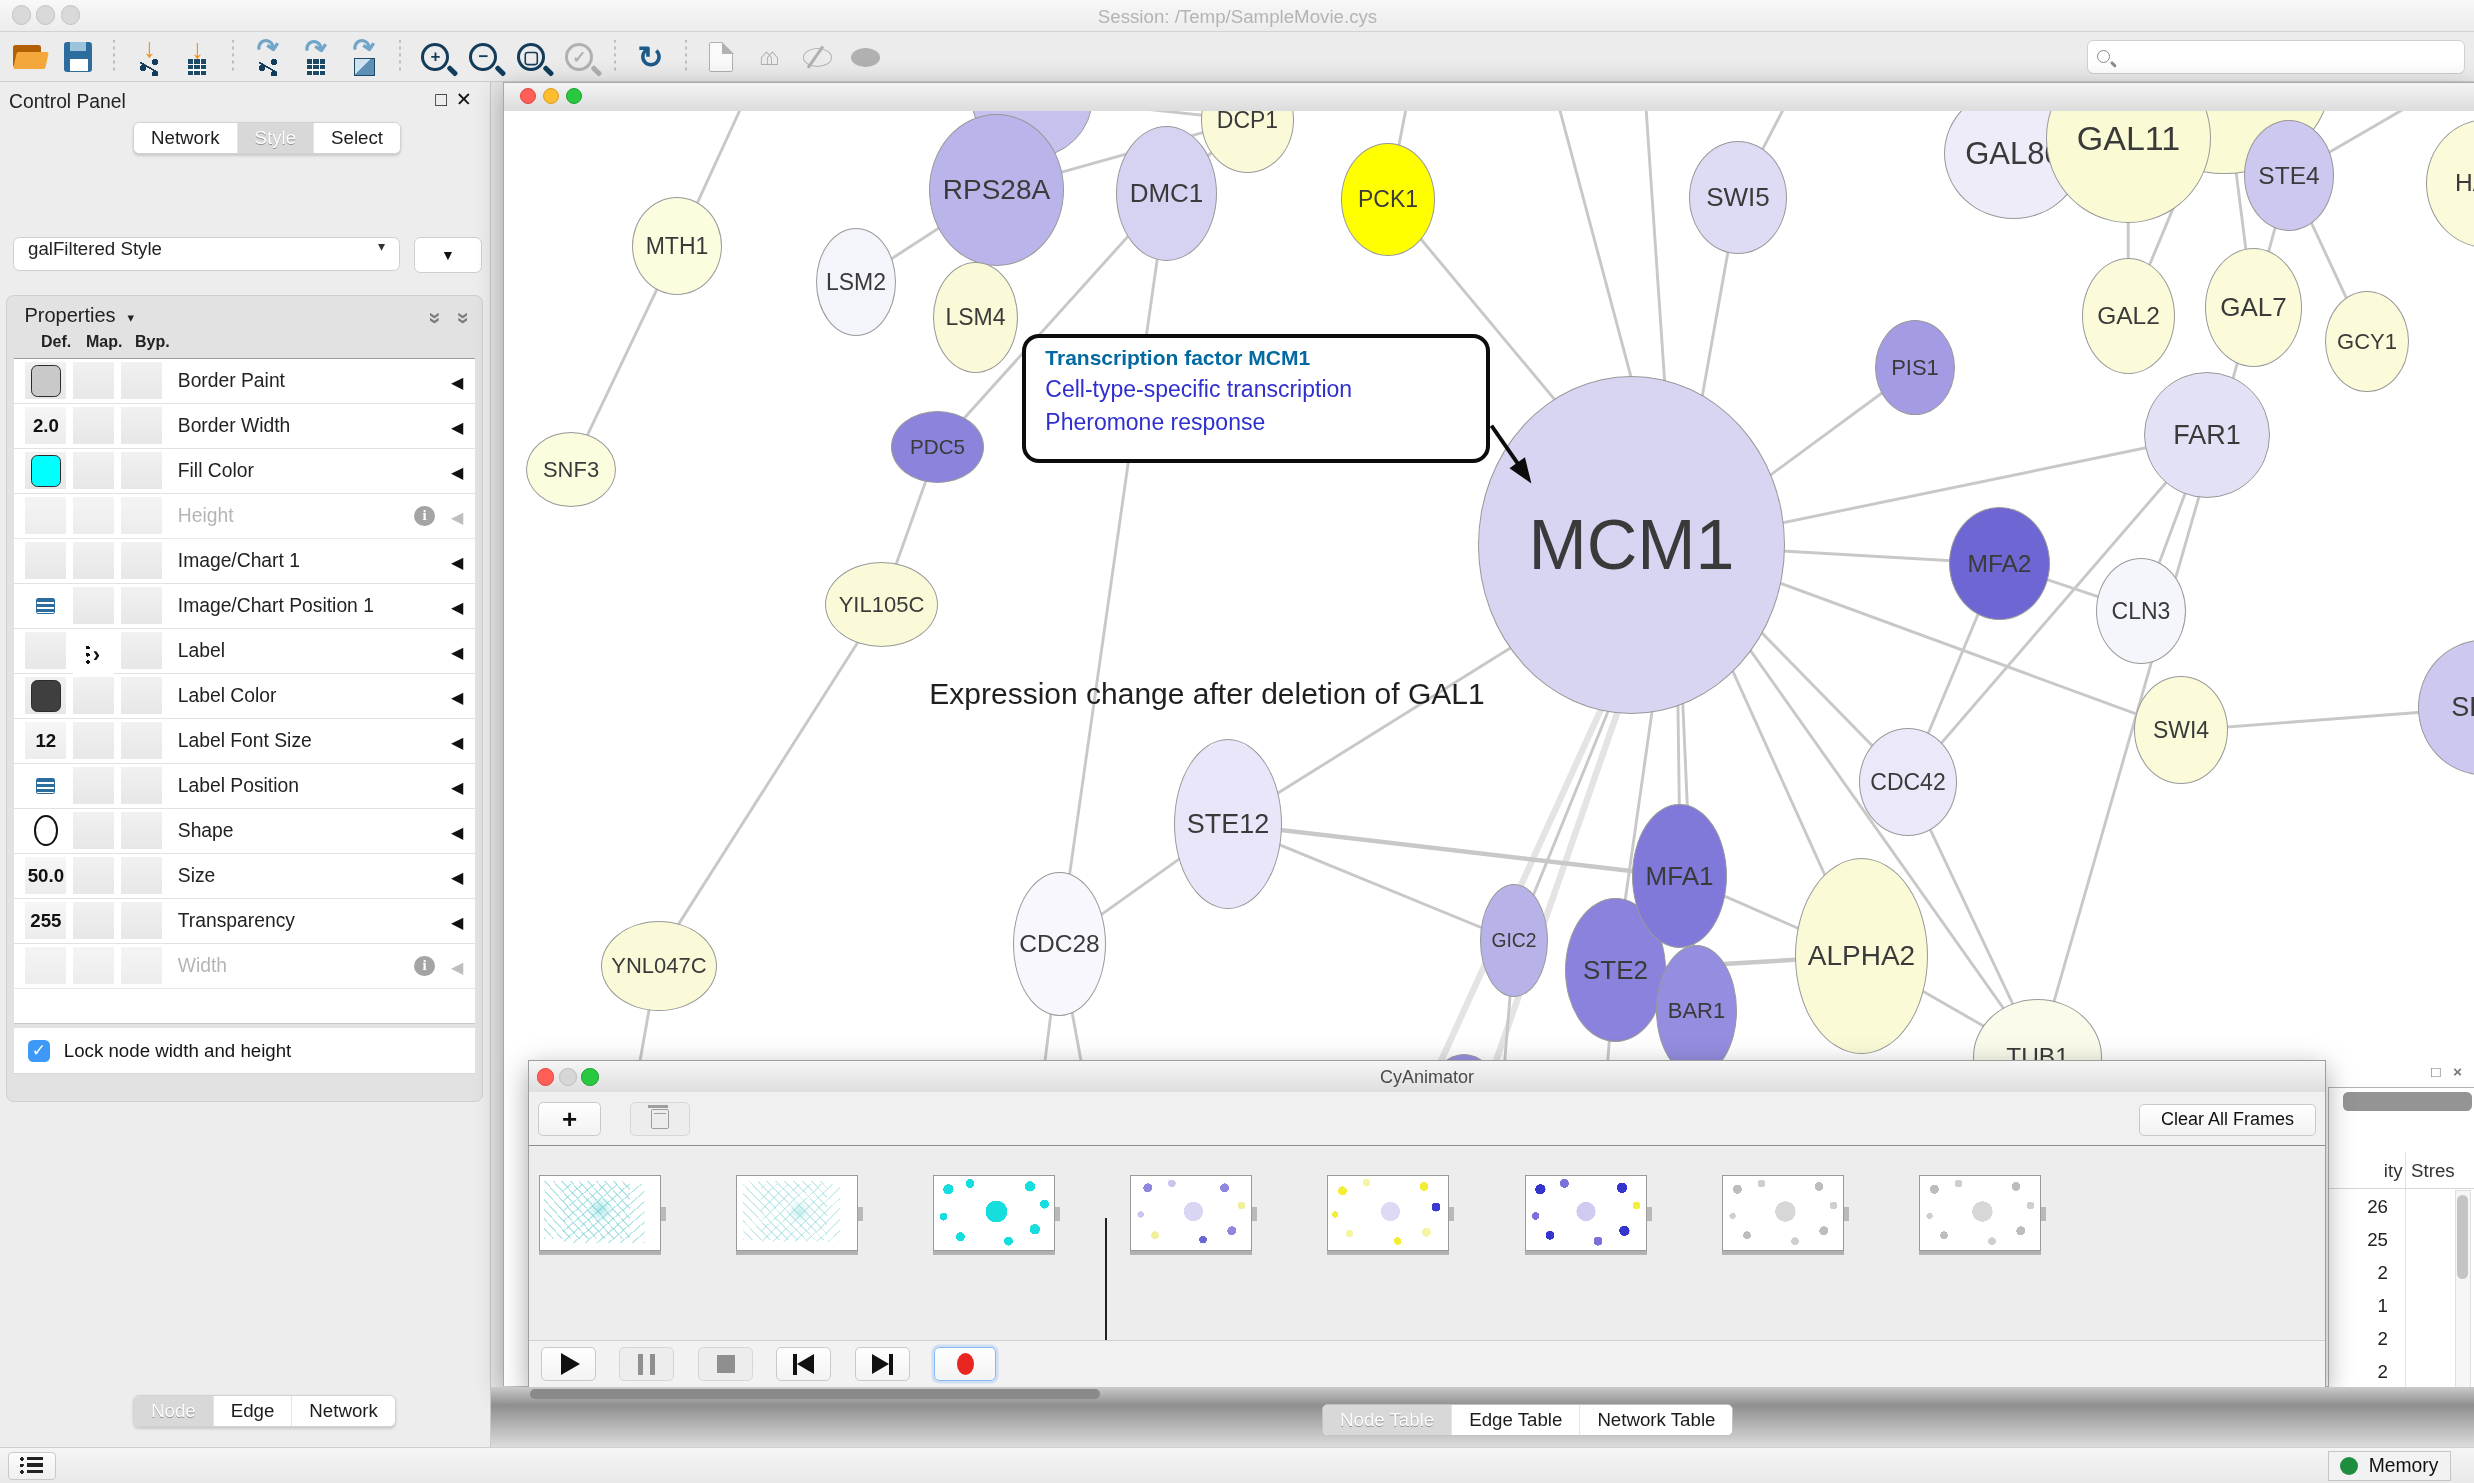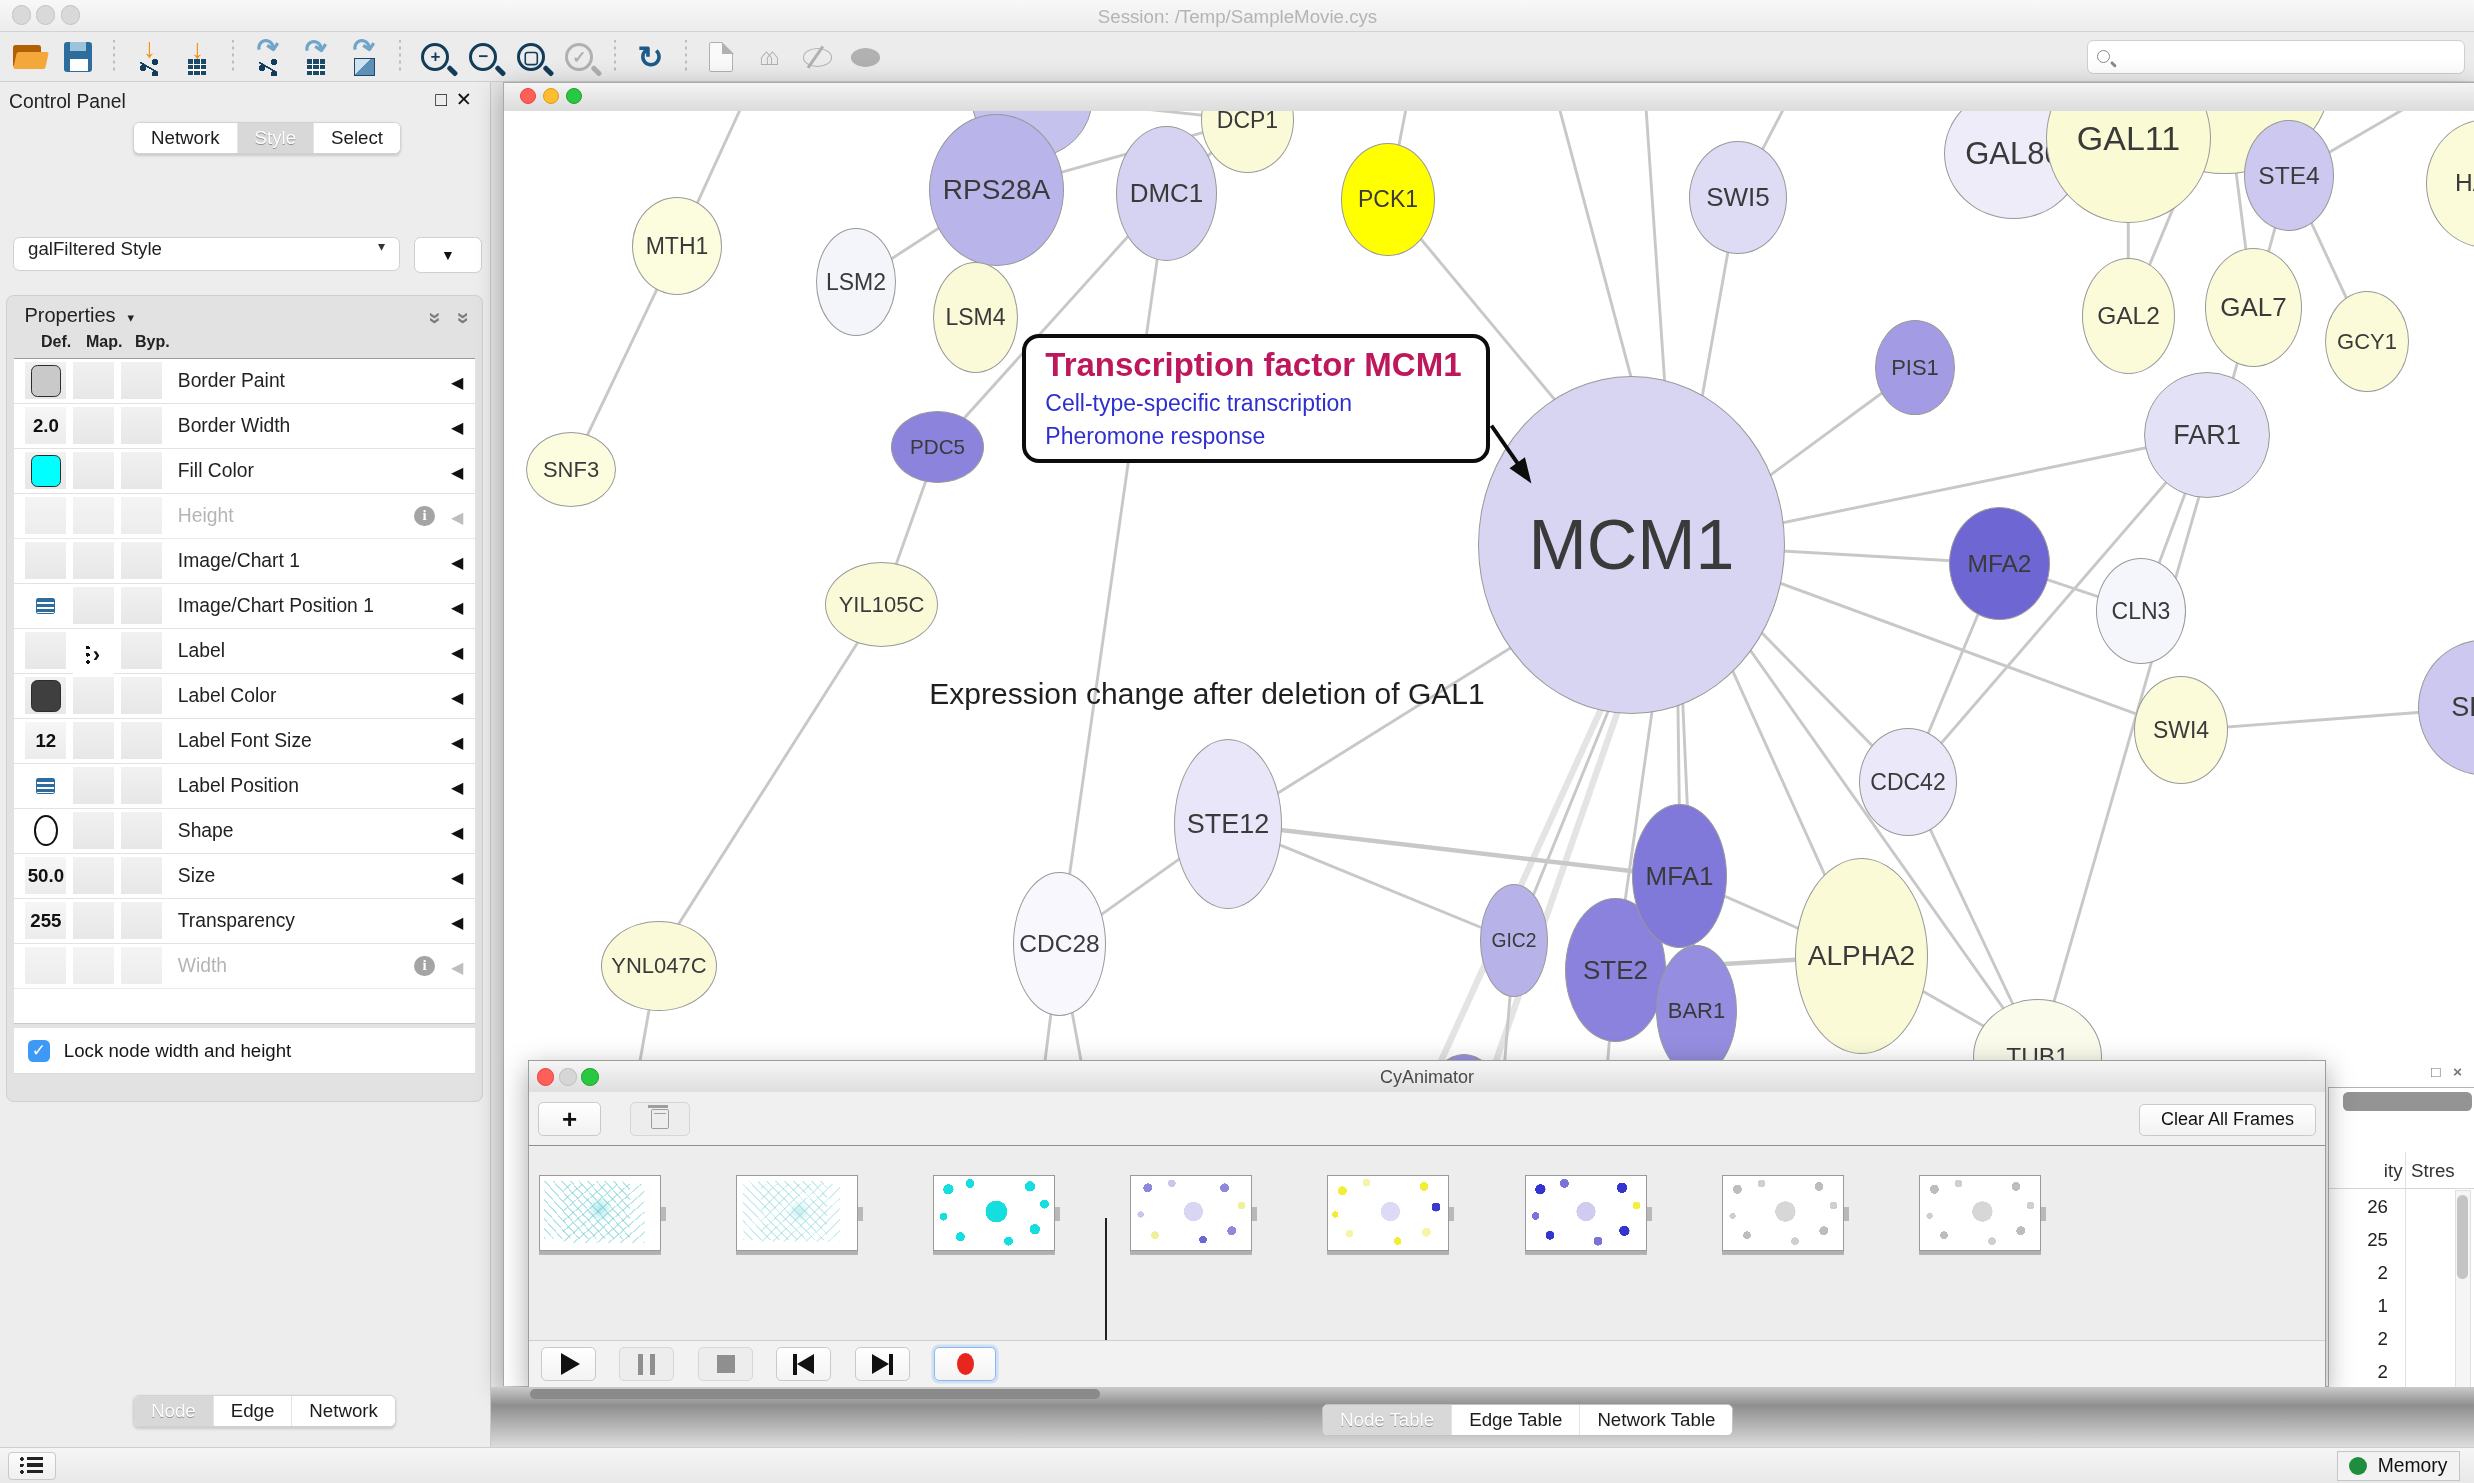--- a/index.html
+++ b/index.html
@@ -94,21 +94,21 @@
   
   #netwin{position:absolute;left:503px;top:82px;width:1972px;height:1304px;background:#fff;border:0.6px solid #a9a9a9;box-sizing:border-box;box-shadow:0 6.4px 26px rgba(0,0,0,.3);}
   #nettitle{position:absolute;left:0;top:0;width:100%;height:28px;background:linear-gradient(#f4f4f4,#dcdcdc);border-bottom:0.6px solid #b5b5b5;}
   #net-title-text{position:absolute;left:0;top:4.5px;width:100%;text-align:center;font-size:18.7px;color:#444;}
   #netcanvas{position:absolute;left:0;top:28px;width:1971px;height:1275px;overflow:hidden;background:#fff;}
   #edges-svg,#arrow-svg{position:absolute;left:0;top:0;}
   #arrow-svg{pointer-events:none;}
   .node{position:absolute;border:1.9px solid #999;border-radius:50%;display:flex;align-items:center;justify-content:center;color:#3a3a3a;box-sizing:border-box;}
   #caption{position:absolute;left:387px;top:566px;width:632px;text-align:center;font-size:30px;color:#1f1f1f;}
   #callout{position:absolute;left:518px;top:223px;width:468px;height:129px;background:#fff;border:4.5px solid #0c0c0c;border-radius:17px;box-sizing:border-box;padding:7.7px 0 0 19.3px;}
-  #callout-title{font-size:33px;font-weight:bold;color:#be185d;}
+  #callout-title{font-size:21px;font-weight:bold;color:#0369a1;}
   .callout-link{font-size:23px;color:#2f2fd0;margin-top:6.4px;}
   
   #cywin{position:absolute;left:528px;top:1060px;width:1798px;height:329px;background:#f0f0f0;border:0.6px solid #9d9d9d;box-sizing:border-box;box-shadow:0 7.7px 26px rgba(0,0,0,.35);}
   #cy-titlebar{position:absolute;left:0;top:0;width:100%;height:31px;background:linear-gradient(#f6f6f6,#dedede);border-bottom:0.6px solid #bdbdbd;}
   #cy-title{position:absolute;left:0;top:5.8px;width:100%;text-align:center;font-size:18px;color:#4a4a4a;}
   .cyl{position:absolute;top:7px;width:15.5px;height:15.5px;border-radius:50%;}
   #cy-toolbar{position:absolute;left:0;top:31px;width:100%;height:53px;background:#f0f0f0;border-bottom:1.9px solid #8d8d8d;}
   .cybtn{position:absolute;background:linear-gradient(#fff,#f2f2f2);border:1.3px solid #c9c9c9;border-radius:5.2px;display:flex;align-items:center;justify-content:center;}
   #cy-add{left:9px;top:10.3px;width:61px;height:32px;font-size:26px;font-weight:bold;color:#111;}
   #cy-trash{left:101px;top:10.3px;width:58px;height:32px;background:#ededed;border-color:#d6d6d6;}
@@ -183,21 +183,21 @@
   #hscroll-thumb{position:absolute;left:39px;top:1.9px;width:570px;height:9.7px;background:#8a8a8a;border-radius:5.2px;}
   #bottom-tabs{left:831px;top:17px;height:30px;position:absolute;display:flex;border:1.3px solid #c2c2c2;border-radius:5.8px;overflow:hidden;background:#fff;}
   #statusbar{position:absolute;left:0;top:1447px;width:2475px;height:36px;background:linear-gradient(#f5f5f5,#e8e8e8);border-top:1.3px solid #cfcfcf;}
   #list-btn{position:absolute;left:7.7px;top:3.9px;width:48px;height:28px;background:linear-gradient(#fcfcfc,#efefef);border:1.3px solid #c9c9c9;border-radius:3.9px;display:flex;align-items:center;justify-content:center;box-sizing:border-box;}
   .list-ic{width:23px;height:17px;background:
      radial-gradient(circle 1.9px at 1.9px 1.9px,#222 98%,transparent),
      radial-gradient(circle 1.9px at 1.9px 8.4px,#222 98%,transparent),
      radial-gradient(circle 1.9px at 1.9px 15px,#222 98%,transparent),
      linear-gradient(#222 0 3.2px,transparent 3.2px 6.4px,#222 6.4px 9.7px,transparent 9.7px 13px,#222 13px 16px,transparent 16px);
      background-size:3.9px 17px,3.9px 17px,3.9px 17px,17px 17px;background-position:0 0,0 0,0 0,6.4px 0;background-repeat:no-repeat;}
-  #memory-btn{position:absolute;right:15px;top:3.2px;height:30px;background:#f2f2f2;border:1.3px solid #c6c6c6;display:flex;align-items:center;padding:0 11.6px;box-sizing:border-box;}
+  #memory-btn{position:absolute;right:24px;top:3.2px;height:30px;background:#f2f2f2;border:1.3px solid #c6c6c6;display:flex;align-items:center;padding:0 11.6px;box-sizing:border-box;}
   #memory-dot{width:18px;height:18px;border-radius:50%;background:#1e8e3e;margin-right:10.3px;}
   #memory-label{font-size:19.3px;color:#111;}
 </style>
 </head>
 <body>
 
 <div id="screen">
 
   <div id="titlebar">
     <span class="tl" style="left:11.6px"></span>

